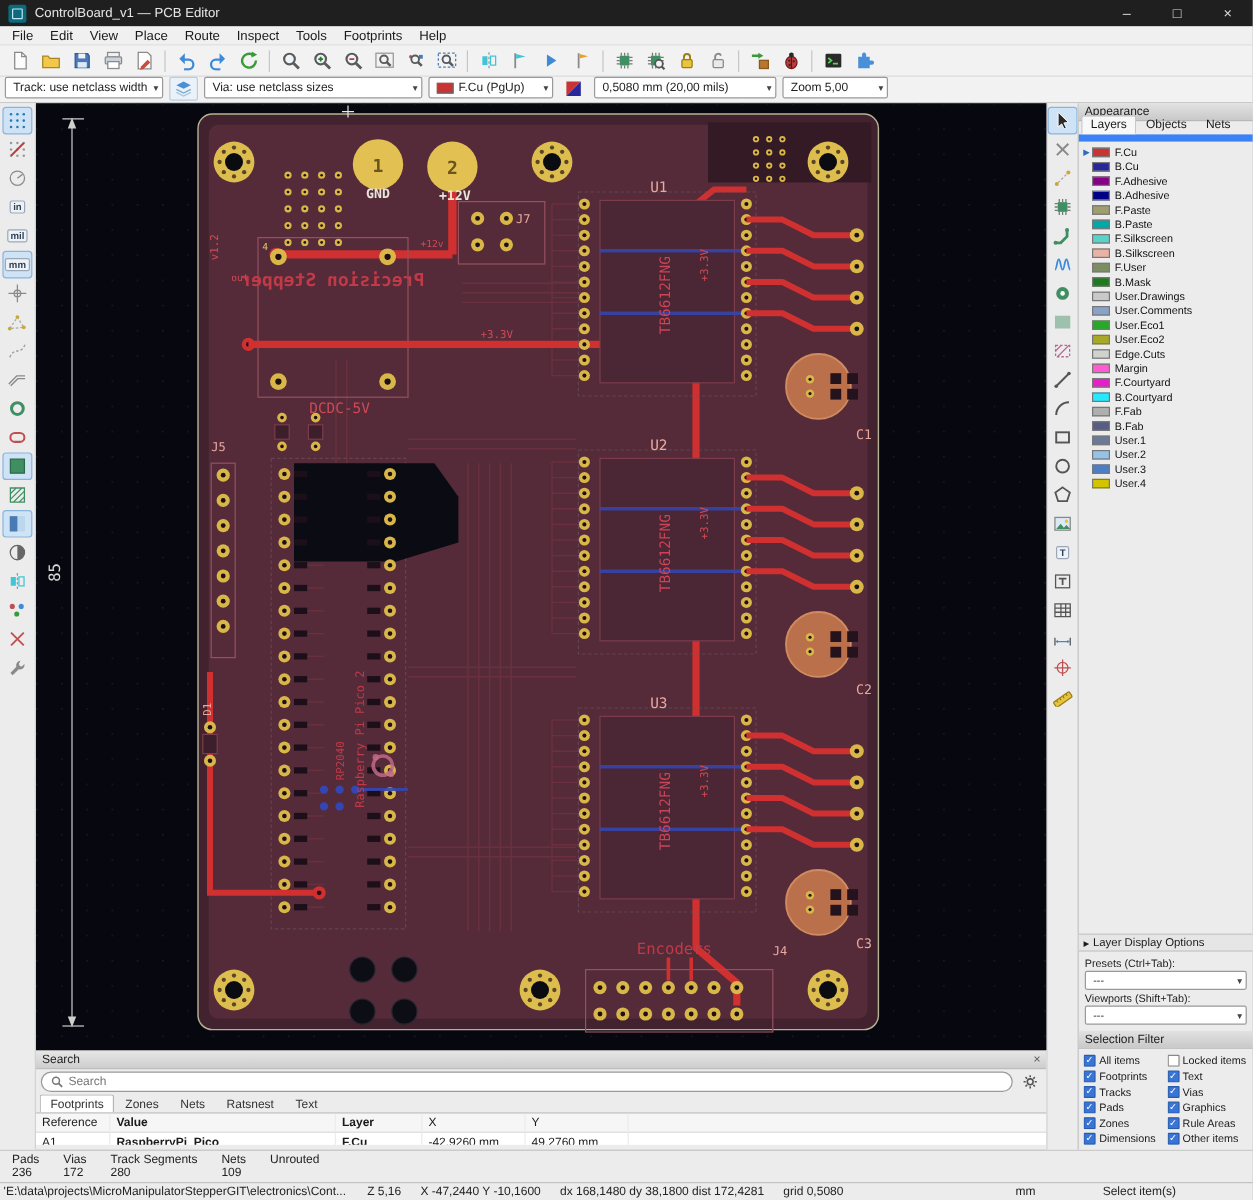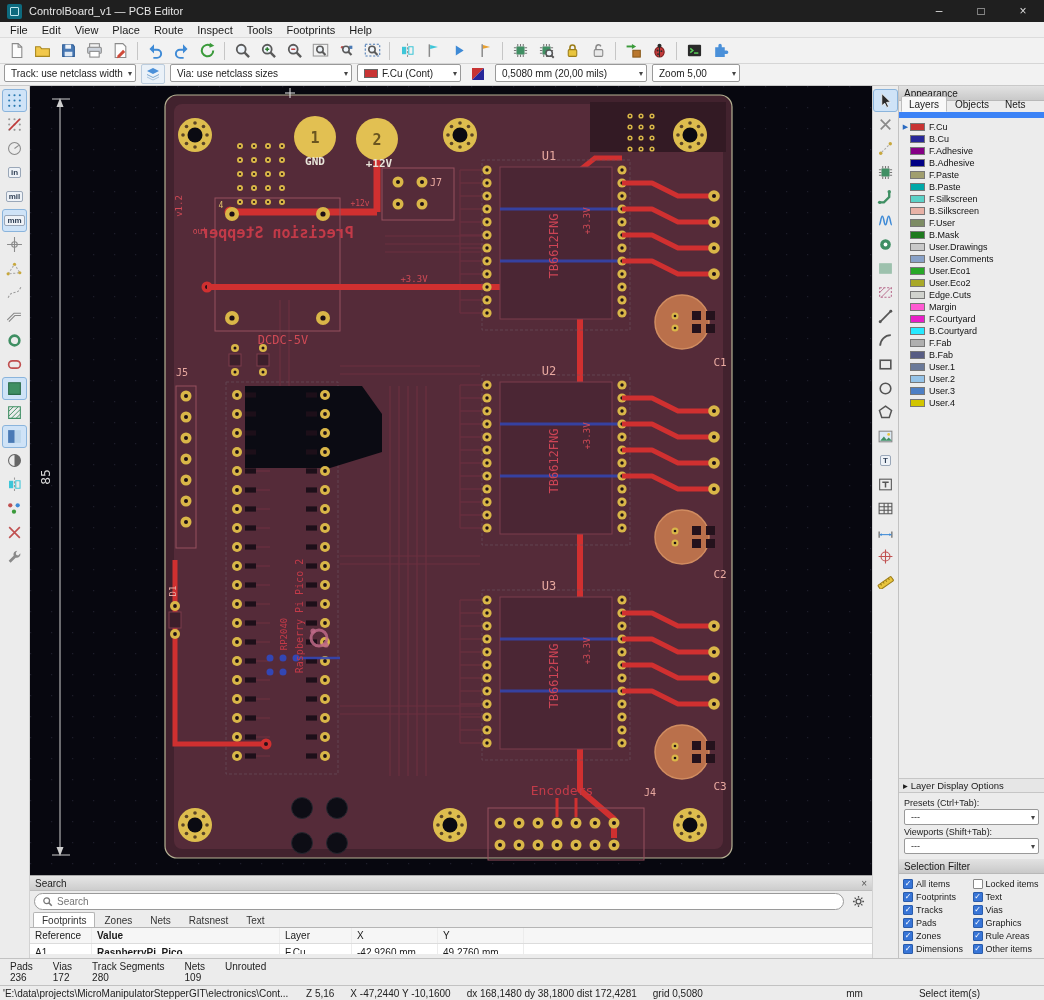--- a/index.html
+++ b/index.html
@@ -49,21 +49,21 @@
 .search-box{flex:1;height:17px;background:#fff;border:1px solid #9a9a9a;border-radius:9px;display:flex;align-items:center;padding:0 7px;gap:4px;}
 .search-box input{border:none;outline:none;flex:1;font-size:10px;font-family:inherit;color:#333;background:transparent;}
 .gear-btn{width:20px;height:18px;display:flex;align-items:center;justify-content:center;}
 .sp-tabs{height:16px;display:flex;align-items:flex-end;padding-left:3px;font-size:10px;flex:none;}
 .sp-tab{padding:0 8px;height:15px;line-height:15px;color:#333;border:1px solid transparent;border-bottom:none;}
 .sp-tab.active{background:#fff;border-color:#b5b5b5;border-radius:2px 2px 0 0;}
 .sp-table{flex:1;background:#fff;border-top:1px solid #b5b5b5;font-size:10px;overflow:hidden;}
 .tr{display:flex;height:16px;align-items:center;}
 .tr.head{background:#f6f6f6;border-bottom:1px solid #dcdcdc;}
 .td{padding-left:5px;height:100%;display:flex;align-items:center;border-right:1px solid #ececec;overflow:hidden;white-space:nowrap;}
-.c0{width:62px;}.c1{width:188px;font-weight:bold;}.c2{width:72px;}.c3{width:86px;}.c4{width:86px;}
+.c0{width:62px;}.c1{width:188px;font-weight:bold;}.c2{width:72px;font-weight:bold;}.c3{width:86px;}.c4{width:86px;}
 
 
 .appearance{width:146px;background:#ececec;border-left:1px solid #c2c2c2;display:flex;flex-direction:column;font-size:10px;}
 .panel-header{height:15px;background:linear-gradient(#e2e2e2,#c9c9c9);display:flex;align-items:center;padding:0 5px;font-size:10px;border-bottom:1px solid #b8b8b8;flex:none;}
 .app-tabs{height:17px;display:flex;align-items:flex-end;border-bottom:6px solid #3b82f6;padding:0 2px;flex:none;}
 .app-tab{padding:0 7px;height:16px;line-height:16px;font-size:10px;border:1px solid transparent;}
 .app-tab.active{background:#f8f8f8;border-color:#bdbdbd;border-bottom-color:#f8f8f8;border-radius:2px 2px 0 0;}
 .layers-list{padding:3px 0 0 2px;flex:none;}
 .layer-row{display:flex;align-items:center;height:12px;}
 .l-arrow{width:9px;font-size:7px;color:#2a6ac0;text-align:center;flex:none;}
@@ -356,21 +356,21 @@
           <path d="M2 11l6 3 6-3" fill="none" stroke="#a8c4de"></path>
         </svg>
       </span>
   </div>
   <div class="dd" style="width:182px">
     <span>Via: use netclass sizes</span>
     <span class="arrow">▾</span>
   </div>
   <div class="dd" style="width:104px">
     <span class="swatch-sm" id="layerSwatch" style="background: rgb(200, 52, 52);"></span>
-    <span>F.Cu (Cont)</span>
+    <span>F.Cu (PgUp)</span>
     <span class="arrow">▾</span>
   </div>
   <div class="dd-sm-btn" style="background:transparent;border-color:transparent">
     <span class="ic">
         <svg width="16" height="16" viewBox="0 0 16 16">
           <path d="M2 2h12L2 14z" fill="#c83434"></path>
           <path d="M14 2v12H2z" fill="#272799"></path>
         </svg>
       </span>
   </div>

